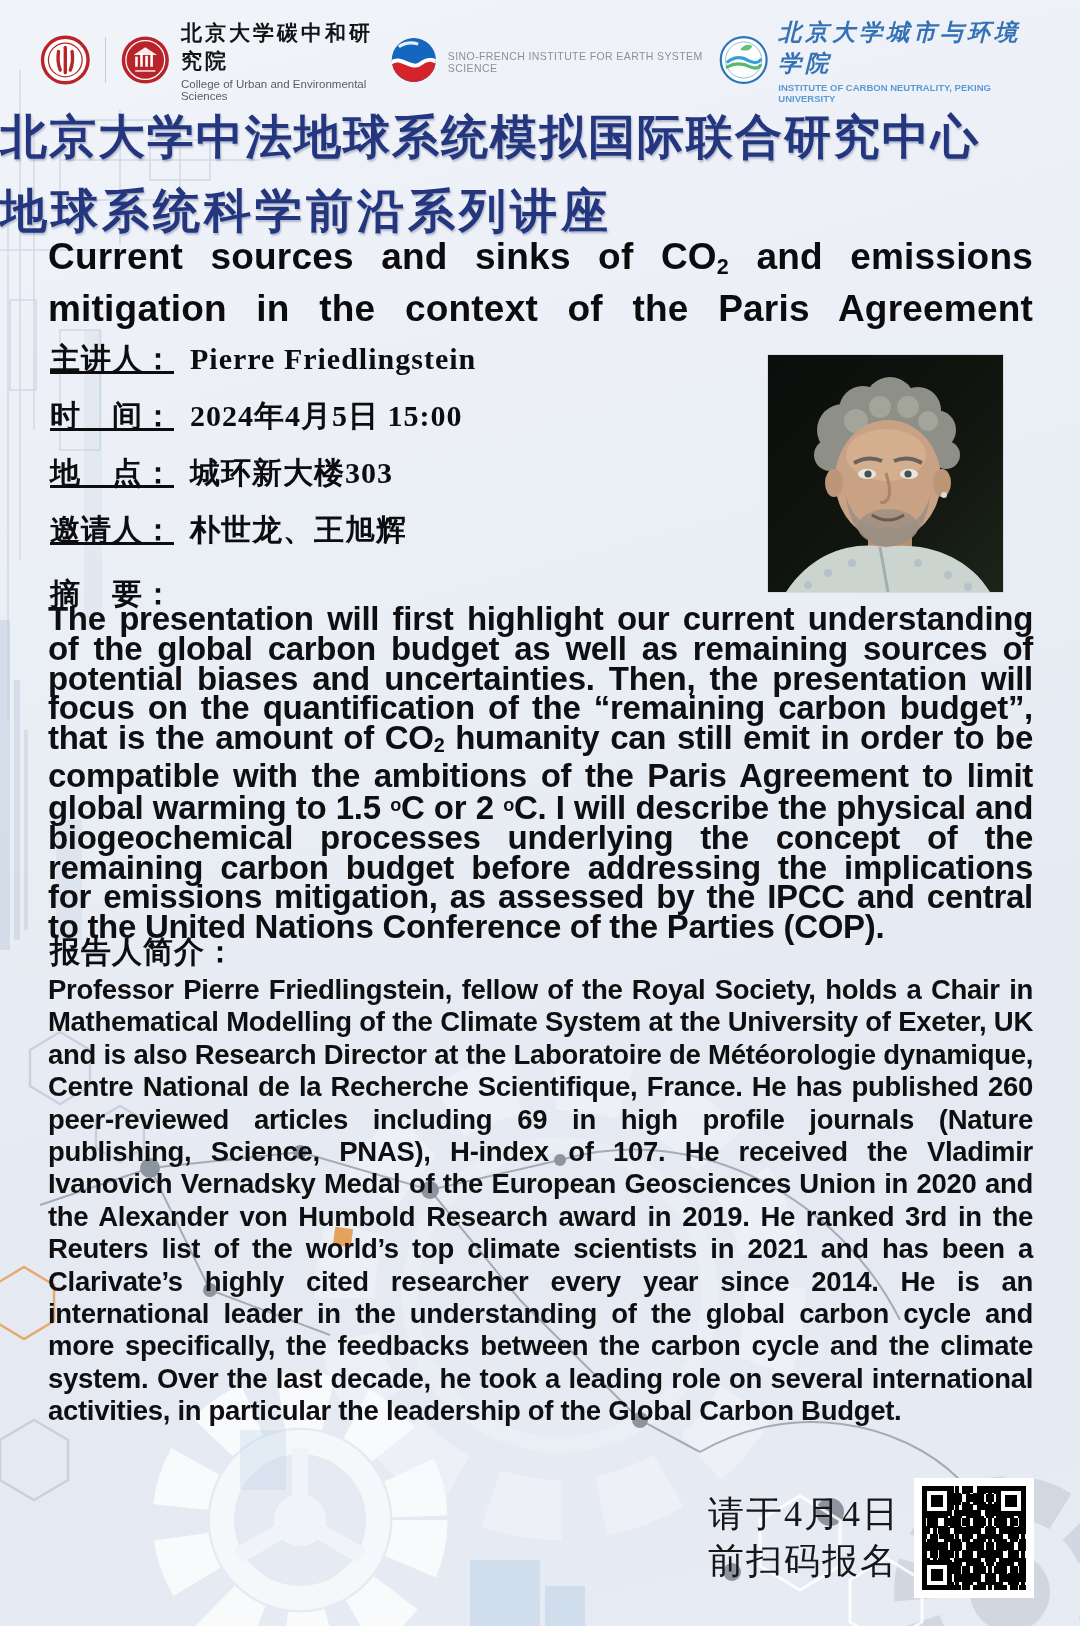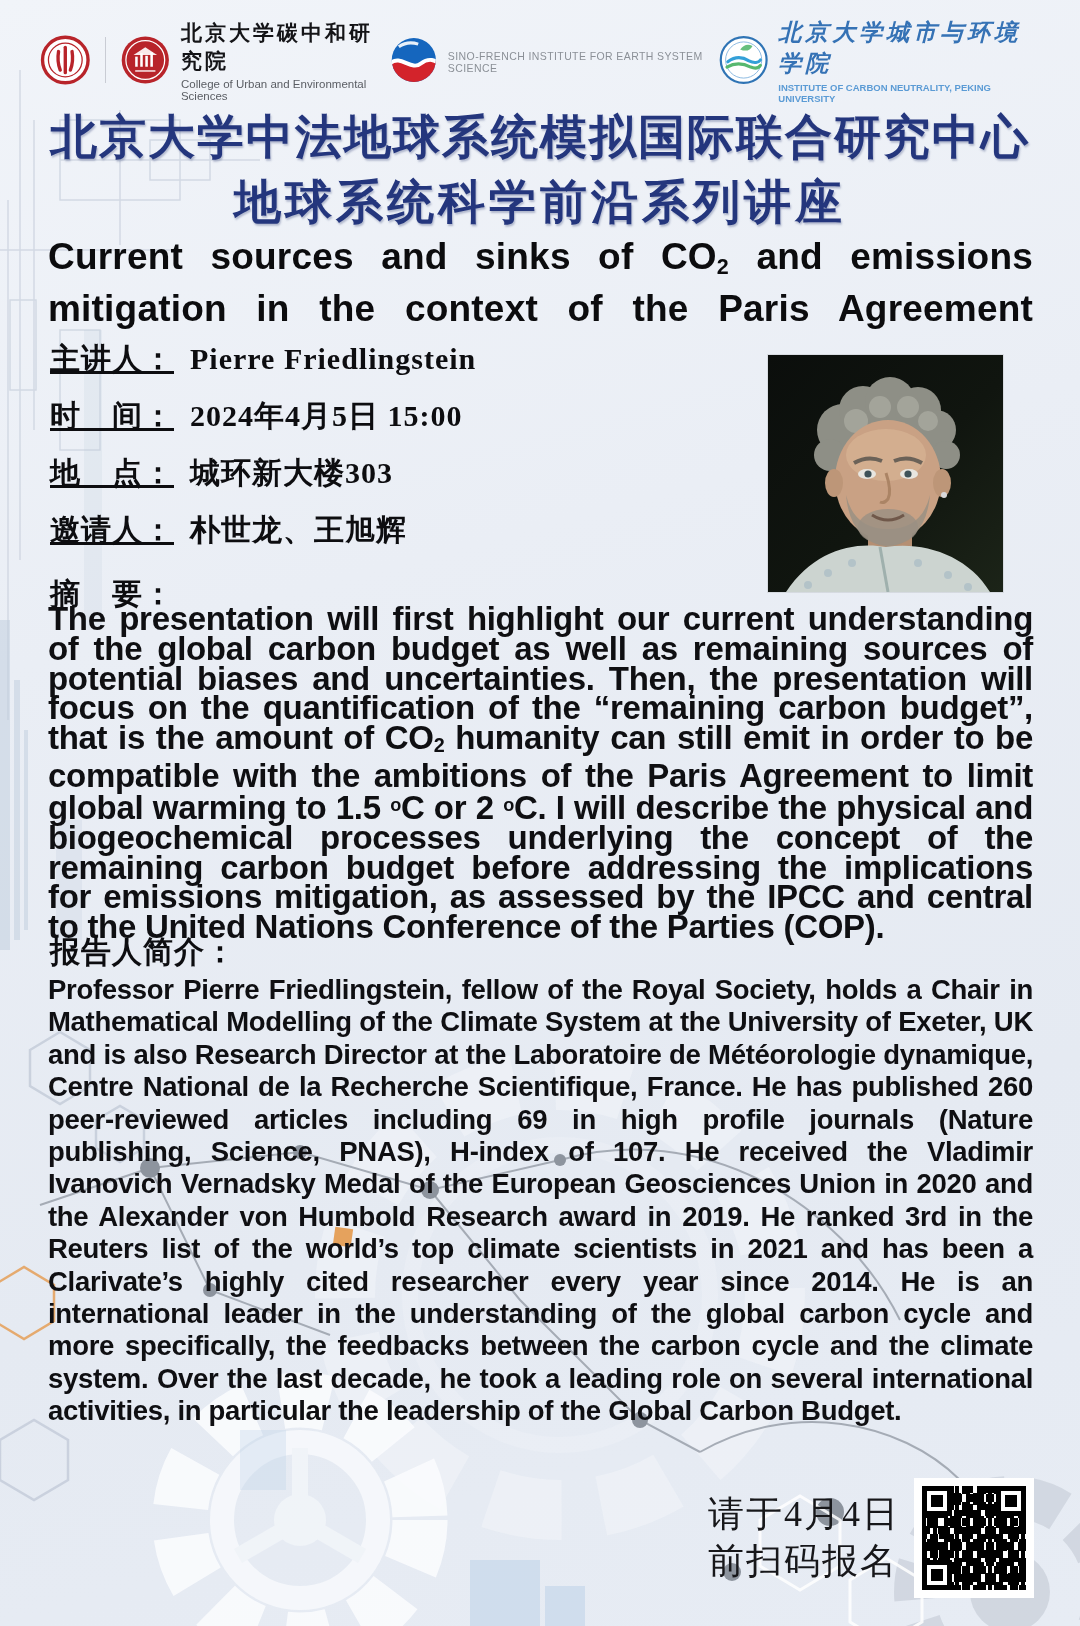--- a/index.html
+++ b/index.html
@@ -26,26 +26,26 @@
   .otext{display:flex;flex-direction:column;justify-content:center;}
   .zh1{font-size:21px;font-weight:700;color:#141417;letter-spacing:3px;}
   .en1{font-size:11.5px;color:#5a5d63;margin-top:3px;}
   .zh2{font-size:21px;font-weight:800;color:#2e2e33;letter-spacing:1px;}
   .en2{font-size:10.5px;color:#8b9097;margin-top:3px;letter-spacing:.4px;}
   .zh3{font-size:23px;font-weight:700;color:#3572b5;letter-spacing:4px;font-family:"Liberation Serif","DejaVu Serif",serif;font-style:italic;}
   .en3{font-size:9.5px;color:#5b9bd5;font-weight:700;margin-top:3px;}
 
   
   .series{
-    position:absolute;top:106px;left:0;right:0;text-align:center;
+    position:absolute;top:106px;left:0;right:0;
     color:#24367d;font-weight:800;
     text-shadow:1px 2px 2px rgba(105,115,155,.45);
   }
   .series .l1{font-size:47px;letter-spacing:2px;}
-  .series .l2{font-size:47px;letter-spacing:4px;margin-top:2px;}
+  .series .l2{font-size:47px;letter-spacing:4px;margin-top:11px;}
 
   
   .lect{
     position:absolute;top:236px;left:48px;width:985px;margin:0;
     font-size:37px;line-height:41px;font-weight:700;color:#0c0c0e;
     font-stretch:condensed;letter-spacing:.2px;
     white-space:pre-wrap;text-align:justify;text-align-last:justify;
   }
   .lect sub{font-size:58%;vertical-align:-0.25em;}
 

